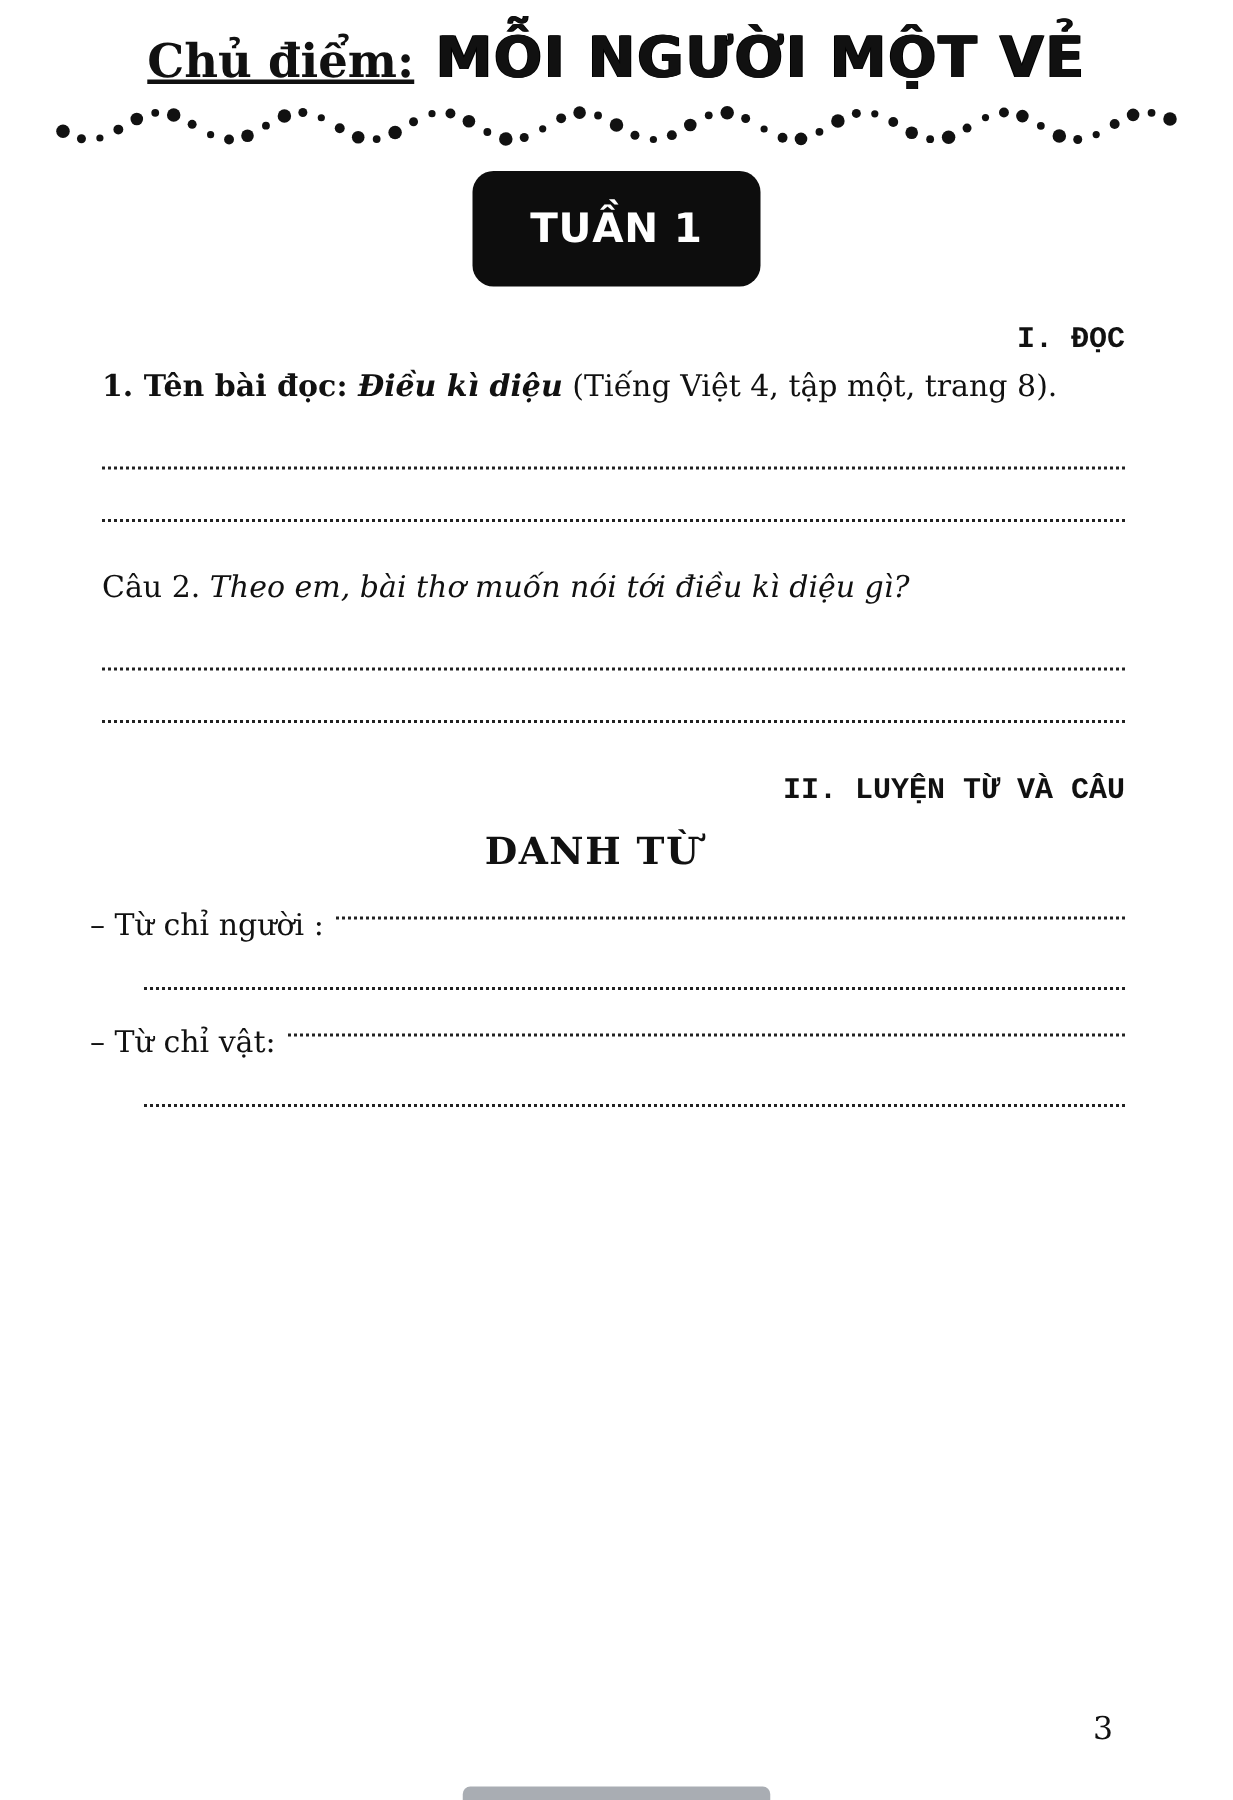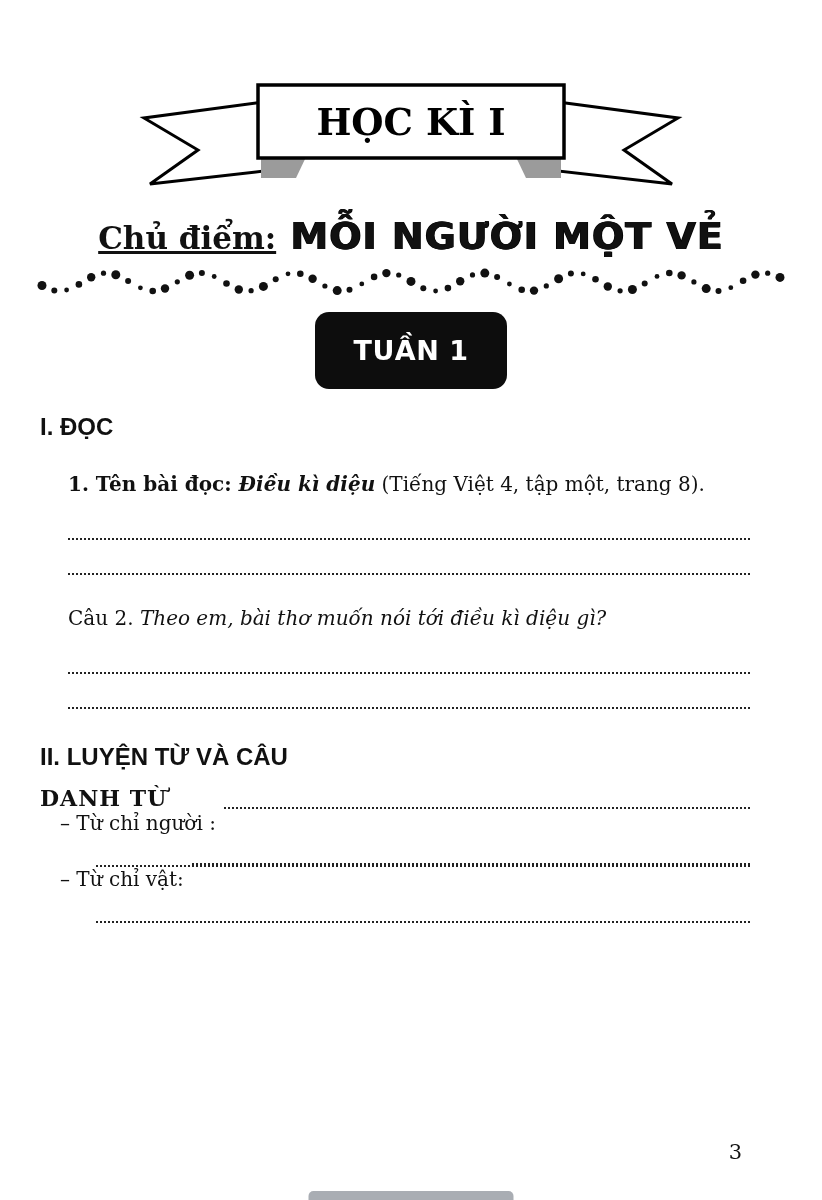--- a/index.html
+++ b/index.html
@@ -37,49 +37,49 @@
     font-weight:bold;font-size:27px;letter-spacing:0.5px;
     padding:23px 38px;
   }
 
   
   .lesson-title{
     text-align:center;font-weight:bold;font-size:25px;margin-top:26px;
     letter-spacing:0.5px;
   }
   .sec-heading{
-    font-family:Liberation Sans, sans-serif;
-    font-weight:bold;font-size:24px;margin-top:24px;
+    font-family:Liberation Mono, monospace;
+    font-weight:bold;font-size:20px;margin-top:24px;text-align:right;
   }
   .sub-heading{
-    text-align:left;font-weight:bold;font-size:22px;margin-top:14px;
+    text-align:center;font-weight:bold;font-size:25px;margin-top:14px;
     letter-spacing:1px;
   }
 
   
-  .line{font-size:20px;line-height:1.55;margin-top:28px;}
+  .line{font-size:20px;line-height:1.55;margin-top:4px;}
   .indent1{padding-left:28px;}
   .b{font-weight:bold;}
   .i{font-style:italic;}
   .bi{font-weight:bold;font-style:italic;}
 
   .para{
     font-size:20px;line-height:1.65;margin-top:10px;
     text-align:justify;text-indent:28px;
   }
 
   
   .dotline{
     height:0;border-bottom:2.6px dotted #222;
     margin:33px 0 0 28px;
   }
   .dotline.first{margin-top:38px;}
   .item{
-    display:flex;align-items:flex-start;
-    font-size:20px;padding-left:20px;
+    display:flex;align-items:center;
+    font-size:20px;margin-top:22px;padding-left:20px;
   }
   .item .fill{
     flex:1;border-bottom:2.6px dotted #222;
     margin-left:8px;transform:translateY(-4px);
   }
   .item-line2{
     height:0;border-bottom:2.6px dotted #222;
     margin:30px 0 0 56px;
   }
 
@@ -91,34 +91,20 @@
   .bottom-bar{
     position:absolute;bottom:0;left:50%;transform:translateX(-50%);
     width:205px;height:9px;background:#a9adb3;border-radius:5px 5px 0 0;
   }
 </style>
 </head>
 <body>
 
 <div class="page">
 
-  <div class="banner-row">
-    <svg class="banner-svg" width="550" height="118" viewBox="0 0 550 118">
-
-      <polygon points="128,22 8,38 62,70 14,104 128,91" fill="#ffffff" stroke="#000" stroke-width="3"></polygon>
-
-      <polygon points="422,22 542,38 488,70 536,104 422,91" fill="#ffffff" stroke="#000" stroke-width="3"></polygon>
-
-      <polygon points="125,77 170,77 160,98 125,98" fill="#9b9b9b"></polygon>
-      <polygon points="425,77 380,77 390,98 425,98" fill="#9b9b9b"></polygon>
-
-      <rect x="122" y="5" width="306" height="73" fill="#ffffff" stroke="#000" stroke-width="3.5"></rect>
-      <text x="275" y="55" text-anchor="middle" font-size="37" font-weight="bold">HỌC KÌ I</text>
-    </svg>
-  </div>
 
   <div class="theme">
     <span class="theme-label">Chủ điểm:</span><span class="theme-title"> MỖI NGƯỜI MỘT VẺ</span>
   </div>
 
   <div class="wave-row">
     <svg id="wave-svg" width="750" height="40" viewBox="0 0 750 40" fill="#111">
         <circle cx="6.0" cy="23.5" r="4.5"></circle>
         <circle cx="18.3" cy="28.5" r="3"></circle>
         <circle cx="30.6" cy="28.0" r="2.4"></circle>

